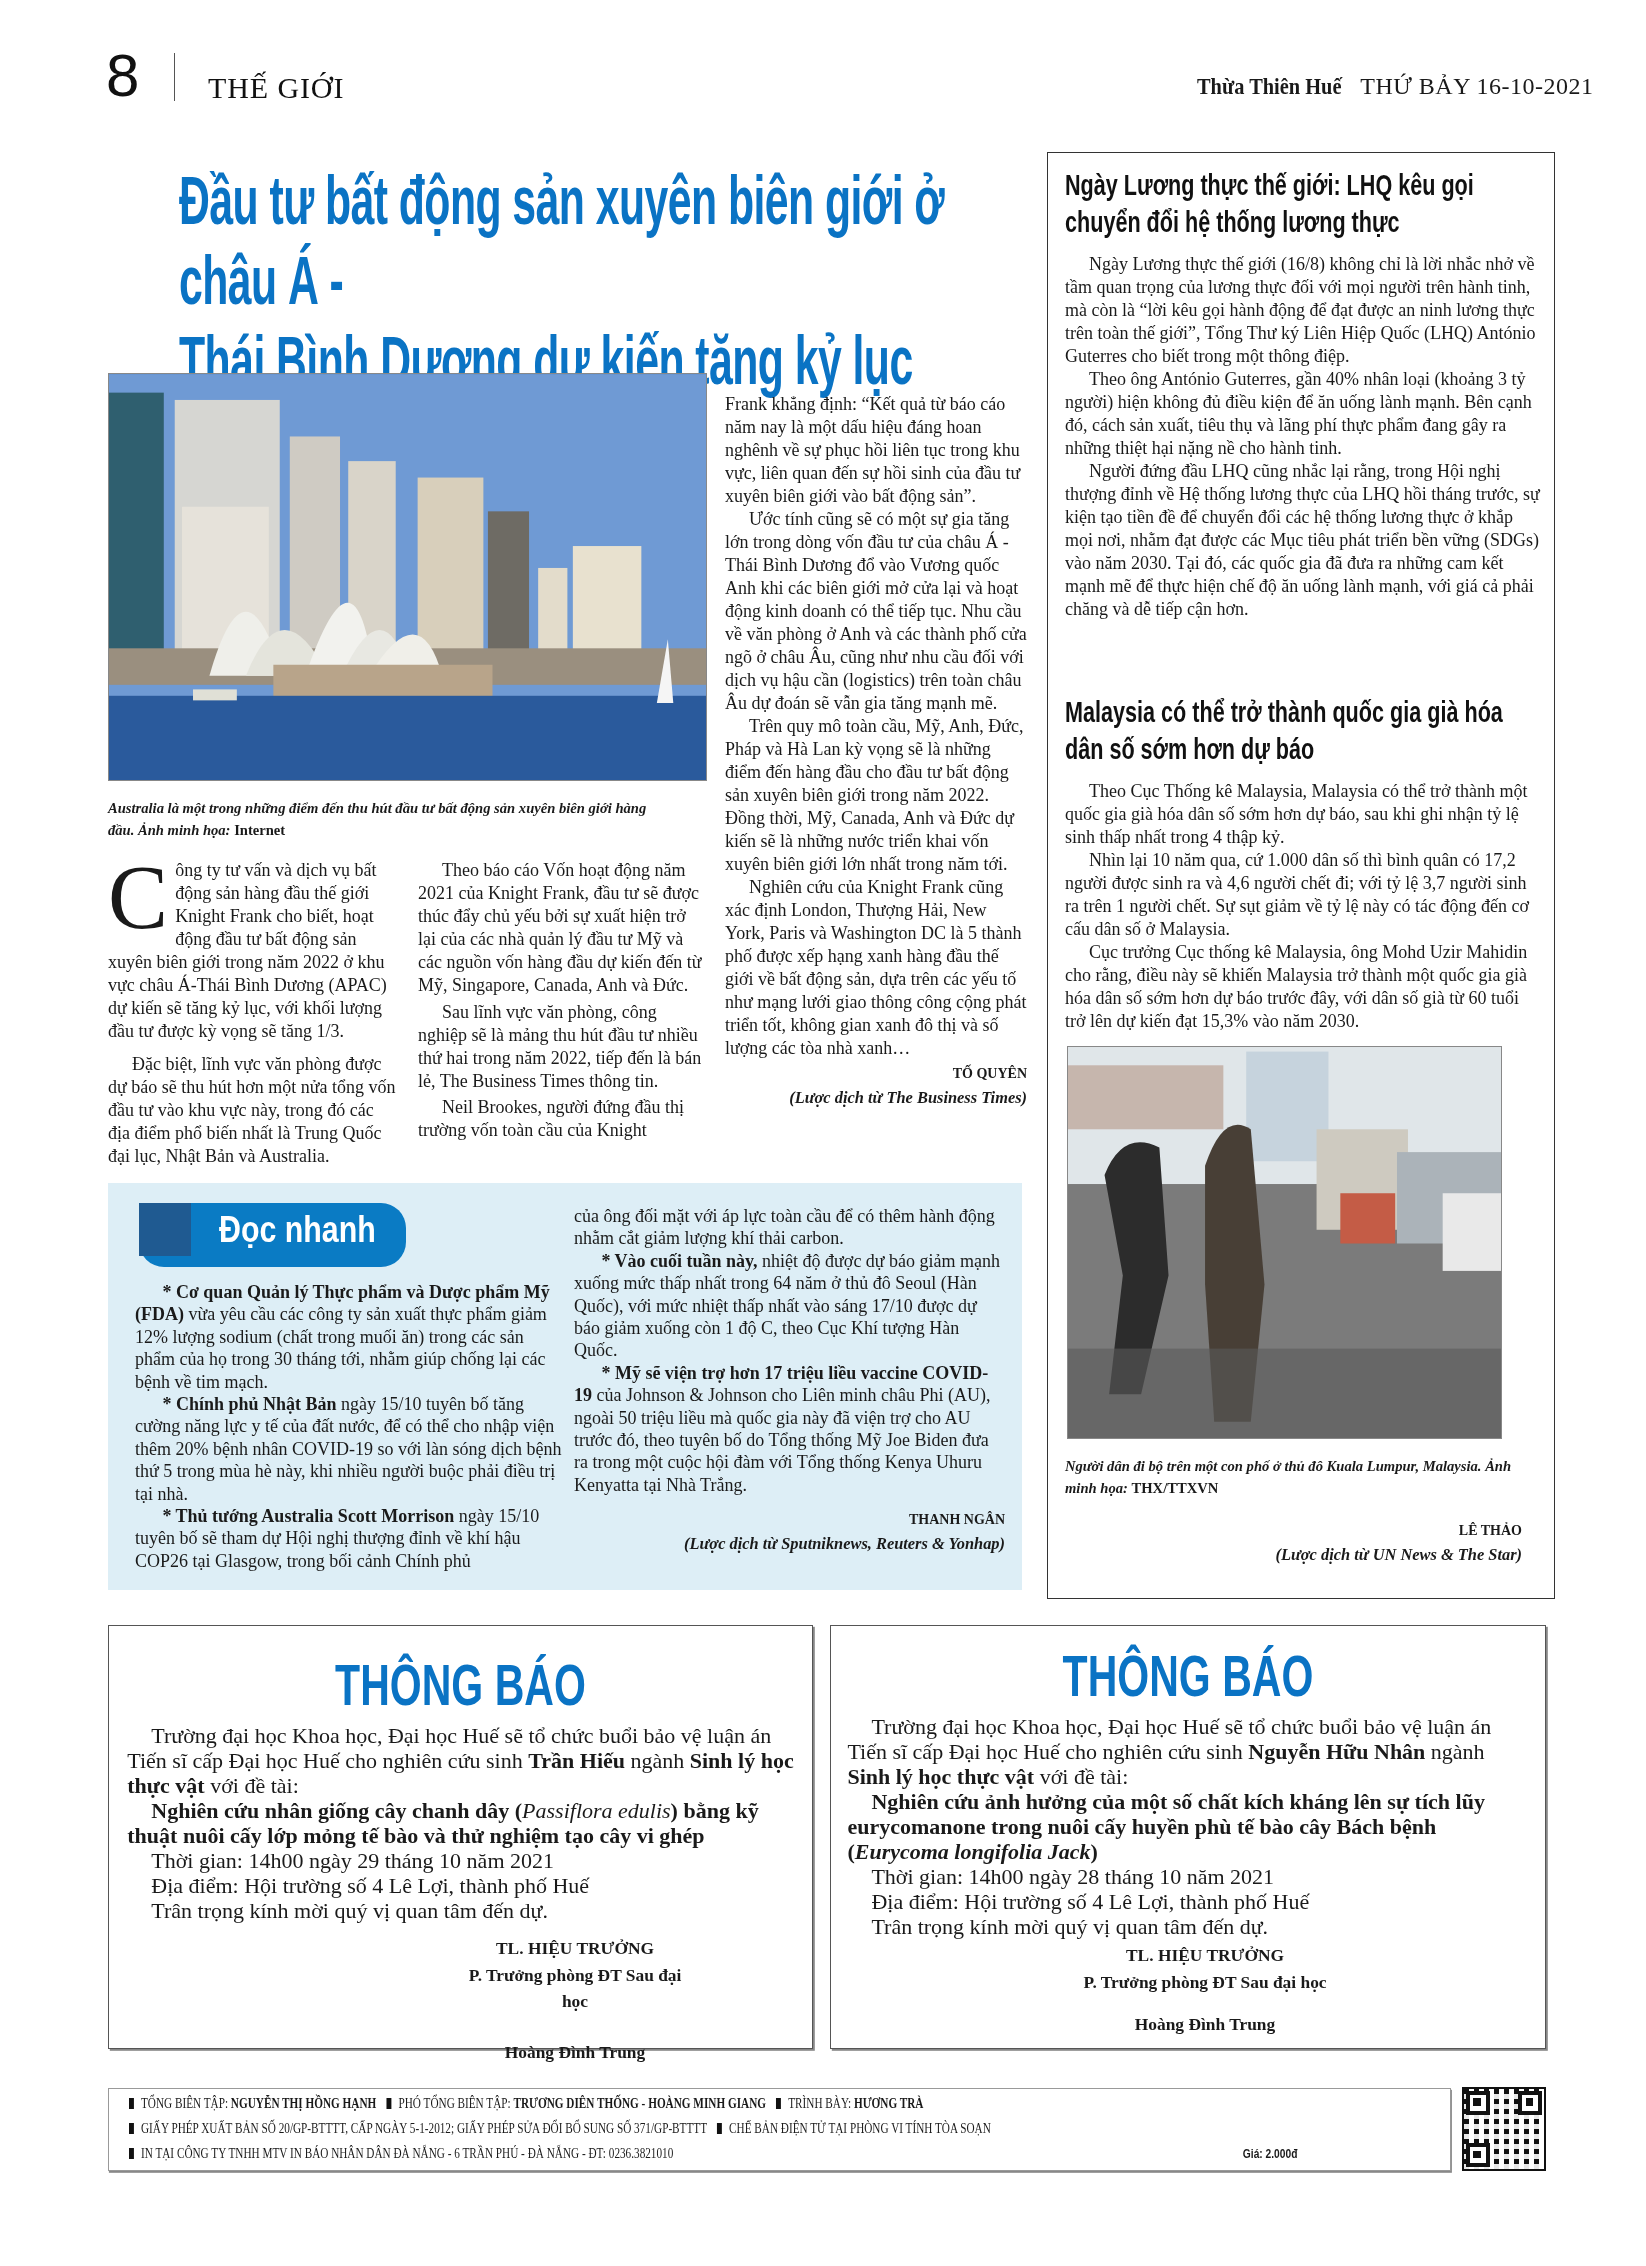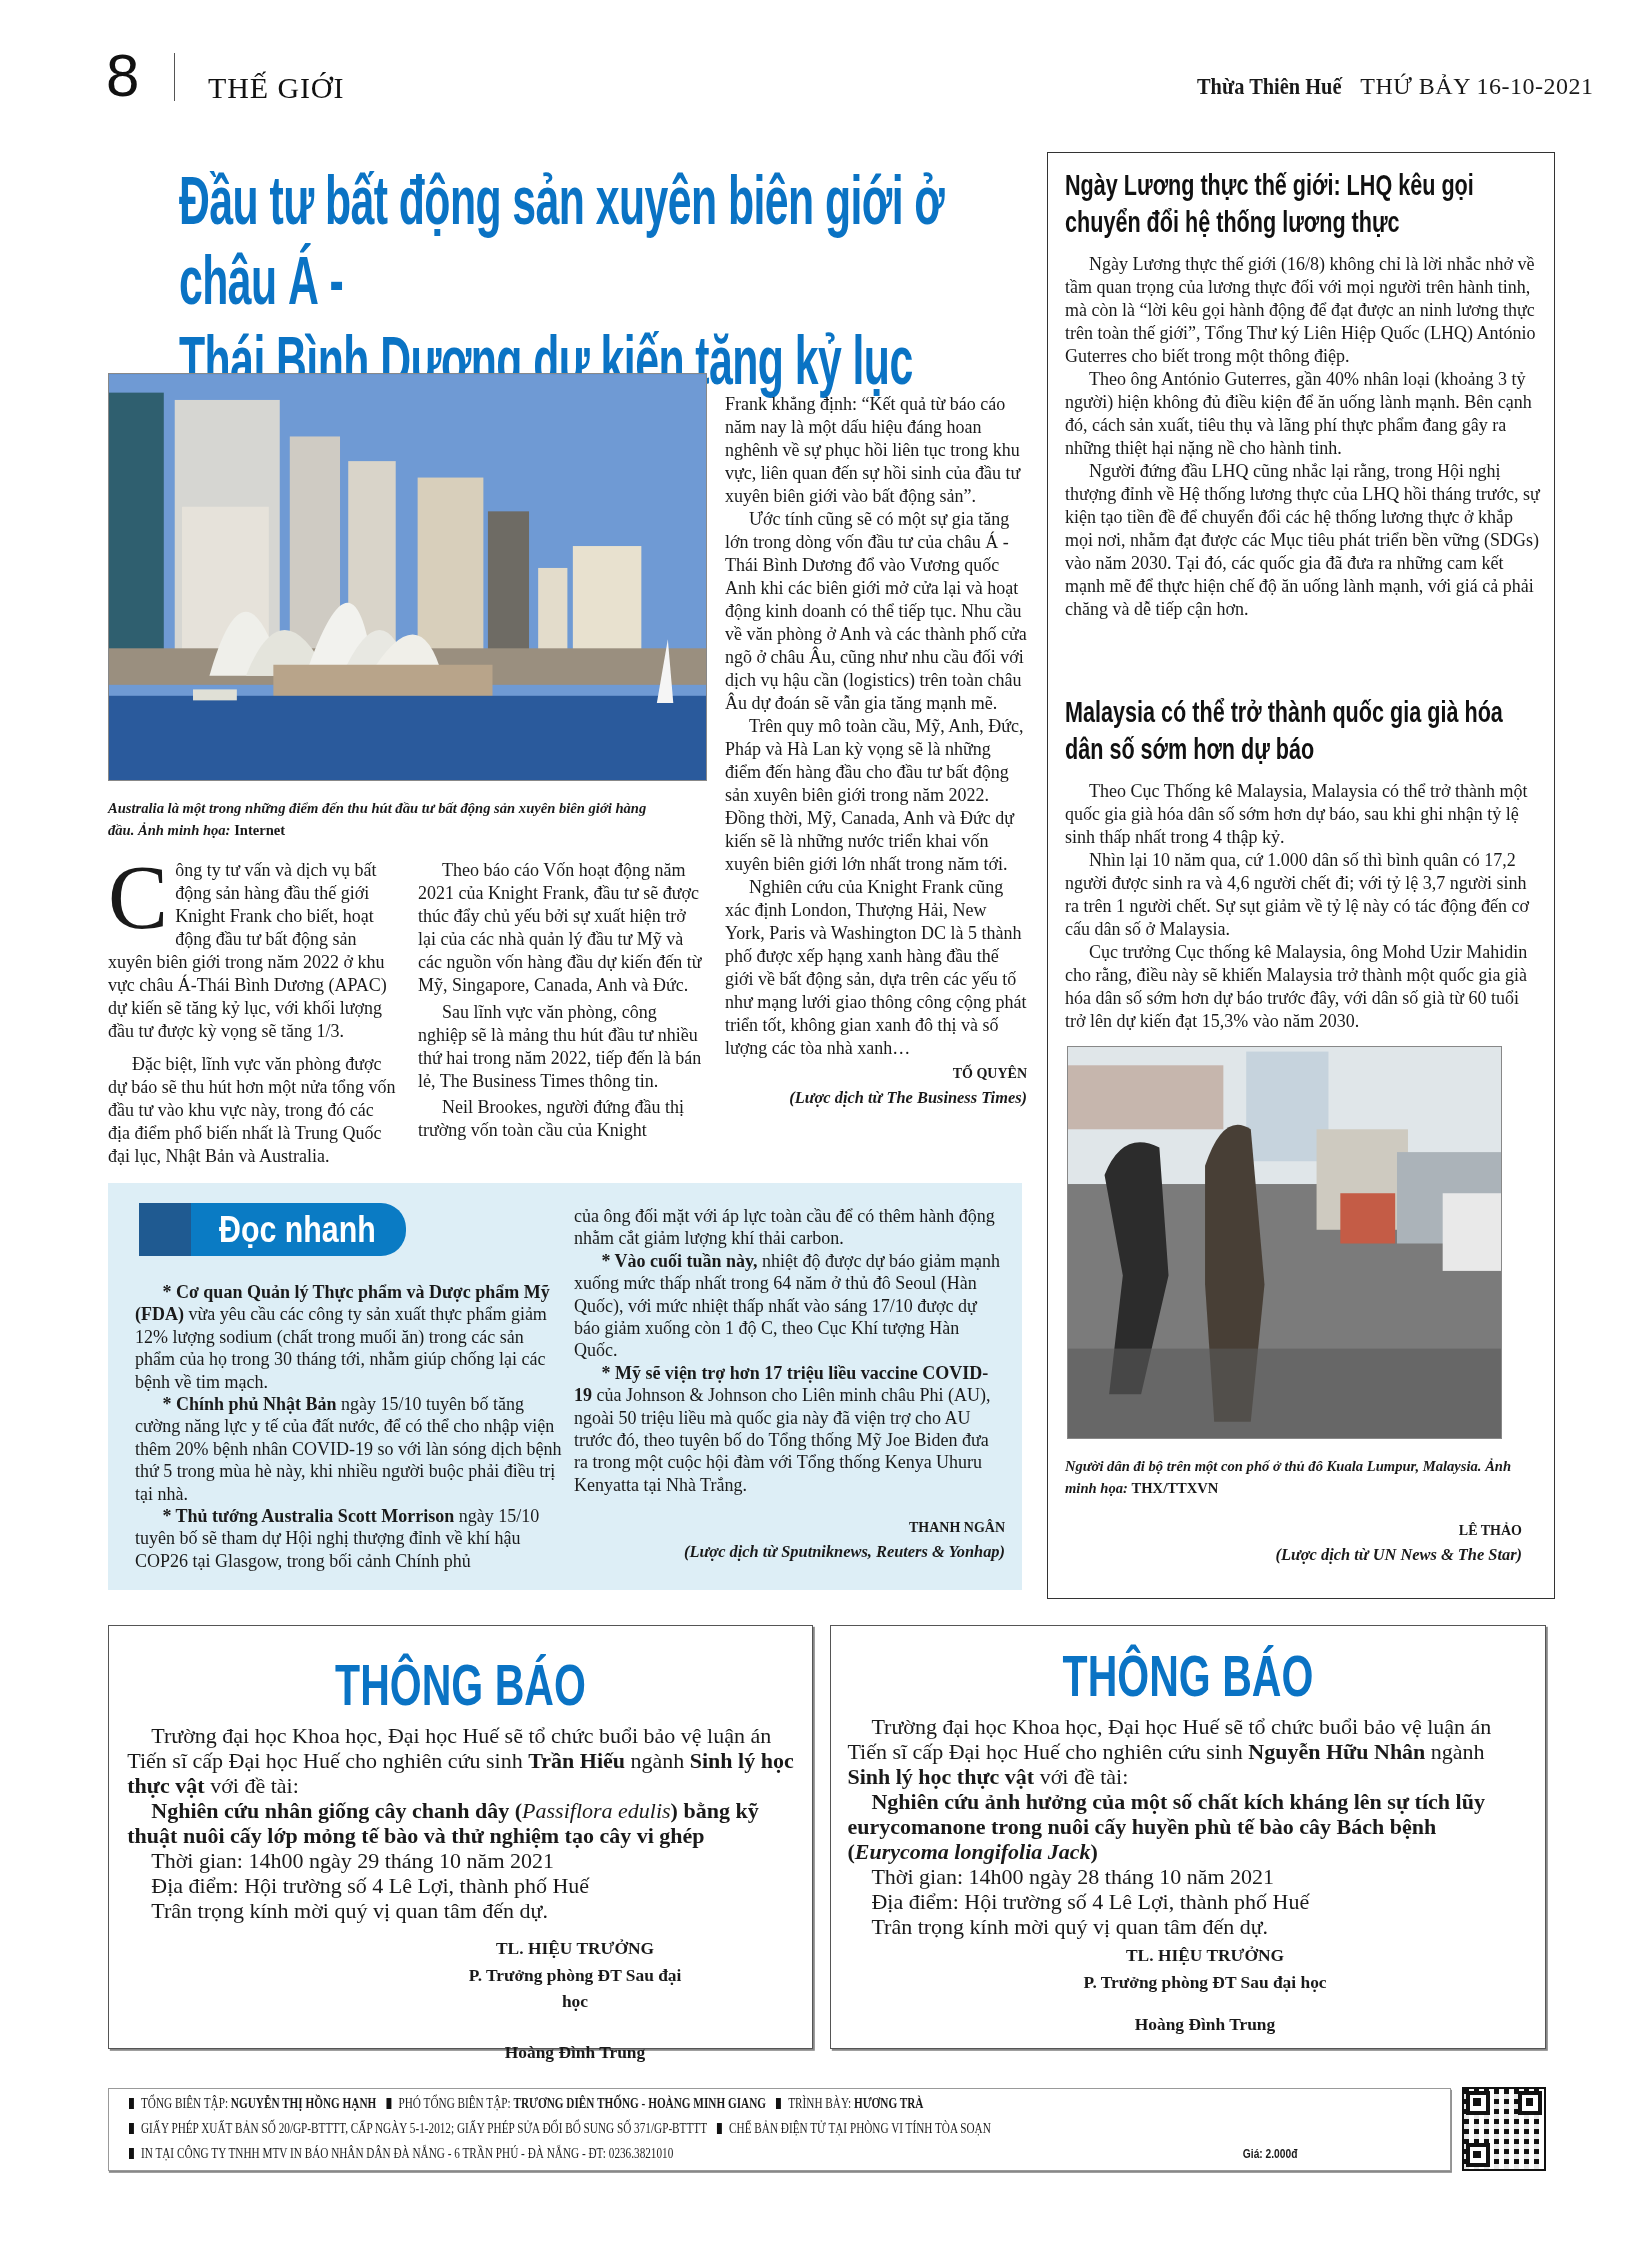--- a/index.html
+++ b/index.html
@@ -35,21 +35,21 @@
   .source { text-align: right; font-style: italic; font-weight: bold; font-size: 16.4px; line-height: 24px; }
 
   .dropcap { float: left; font-size: 90px; line-height: 69px; margin: 3.7px 7.3px 0 0; font-family: "Liberation Serif", serif; }
 
   
   .side-box { left: 1047px; top: 152px; width: 508px; height: 1447px; border: 1.8px solid #333; }
   .side-h { font-family: "Liberation Sans", sans-serif; font-weight: bold; font-size: 30px; line-height: 37px; color: #111; transform: scaleX(0.72); transform-origin: left top; width: 640px; }
 
   
   .quick-box { left: 108px; top: 1183px; width: 914px; height: 407px; background: #ddeef6; }
-  .quick-title { left: 139px; top: 1203px; width: 267px; height: 53px; background: #0a7bc4; border-radius: 25px; }
+  .quick-title { left: 139px; top: 1203px; width: 267px; height: 64px; background: #0a7bc4; border-radius: 25px; }
   .quick-title .dark { position: absolute; left: 0; top: 0; width: 52px; height: 53px; background: #1f5a91; }
   .quick-title span.lbl { position: absolute; left: 80px; top: 5.5px; color: #fff; font-family: "Liberation Sans", sans-serif; font-weight: bold; font-size: 37px; line-height: 42px; transform: scaleX(0.82); transform-origin: left top; white-space: nowrap; }
 
   
   .notice { border: 1.8px solid #555; box-shadow: 1.8px 1.8px 0 #888; }
   .notice-title { font-family: "Liberation Sans", sans-serif; font-weight: bold; font-size: 57px; line-height: 64px; color: #0a73c4; text-align: center; transform: scaleX(0.72); }
   .notice .txt { font-size: 22px; line-height: 25px; }
   .notice .txt p { text-indent: 24px; }
   .sign { text-align: center; font-weight: bold; font-size: 17.4px; line-height: 26.5px; }
 
@@ -177,21 +177,21 @@
 </div>
 <div class="abs txt quick" style="left:135px; top:1281px; width:429px; font-size:18px; line-height:22.4px;">
   <p style="text-indent:27.4px;"><b>* Cơ quan Quản lý Thực phẩm và Dược phẩm Mỹ (FDA)</b><span> vừa yêu cầu các công ty sản xuất thực phẩm giảm 12% lượng sodium (chất trong muối ăn) trong các sản phẩm của họ trong 30 tháng tới, nhằm giúp chống lại các bệnh về tim mạch.</span></p>
   <p style="text-indent:27.4px;"><b>* Chính phủ Nhật Bản</b><span> ngày 15/10 tuyên bố tăng cường năng lực y tế của đất nước, để có thể cho nhập viện thêm 20% bệnh nhân COVID-19 so với làn sóng dịch bệnh thứ 5 trong mùa hè này, khi nhiều người buộc phải điều trị tại nhà.</span></p>
   <p style="text-indent:27.4px;"><b>* Thủ tướng Australia Scott Morrison</b><span> ngày 15/10 tuyên bố sẽ tham dự Hội nghị thượng đỉnh về khí hậu COP26 tại Glasgow, trong bối cảnh Chính phủ</span></p>
 </div>
 <div class="abs txt quick" style="left:574px; top:1205px; width:431px; font-size:18px; line-height:22.4px;">
   <p class="noind">của ông đối mặt với áp lực toàn cầu để có thêm hành động nhằm cắt giảm lượng khí thải carbon.</p>
   <p style="text-indent:27.4px;"><b>* Vào cuối tuần này,</b><span> nhiệt độ được dự báo giảm mạnh xuống mức thấp nhất trong 64 năm ở thủ đô Seoul (Hàn Quốc), với mức nhiệt thấp nhất vào sáng 17/10 được dự báo giảm xuống còn 1 độ C, theo Cục Khí tượng Hàn Quốc.</span></p>
   <p style="text-indent:27.4px;"><b>* Mỹ sẽ viện trợ hơn 17 triệu liều vaccine COVID-19</b><span> của Johnson &amp; Johnson cho Liên minh châu Phi (AU), ngoài 50 triệu liều mà quốc gia này đã viện trợ cho AU trước đó, theo tuyên bố do Tổng thống Mỹ Joe Biden đưa ra trong một cuộc hội đàm với Tổng thống Kenya Uhuru Kenyatta tại Nhà Trắng.</span></p>
-  <div class="byline" style="margin-top:20px;">THANH NGÂN</div>
+  <div class="byline" style="margin-top:12px;">THANH NGÂN</div>
   <div class="source">(Lược dịch từ Sputniknews, Reuters &amp; Yonhap)</div>
 </div>
 
 <div class="abs notice" style="left:108px; top:1625px; width:705px; height:424px;">
   <div class="notice-title" style="margin-top:27.4px;">THÔNG BÁO</div>
   <div class="txt" style="margin:5.5px 16.4px 0 18.3px;">
     <p><span>Trường đại học Khoa học, Đại học Huế sẽ tổ chức buổi bảo vệ luận án Tiến sĩ cấp Đại học Huế cho nghiên cứu sinh </span><b>Trần Hiếu</b><span> ngành </span><b>Sinh lý học thực vật</b><span> với đề tài:</span></p>
     <p style="font-weight:bold;"><span>Nghiên cứu nhân giống cây chanh dây (</span><i style="font-weight:normal;margin-top:6px;">Passiflora edulis</i><span>) bằng kỹ thuật nuôi cấy lớp mỏng tế bào và thử nghiệm tạo cây vi ghép</span></p>
     <p>Thời gian: 14h00 ngày 29 tháng 10 năm 2021</p>
     <p>Địa điểm: Hội trường số 4 Lê Lợi, thành phố Huế</p>

